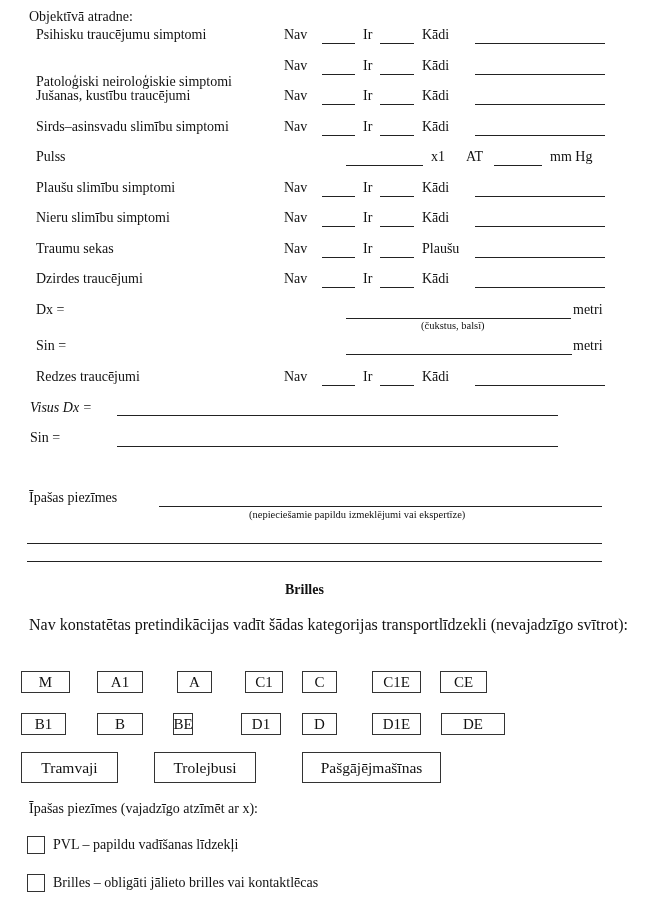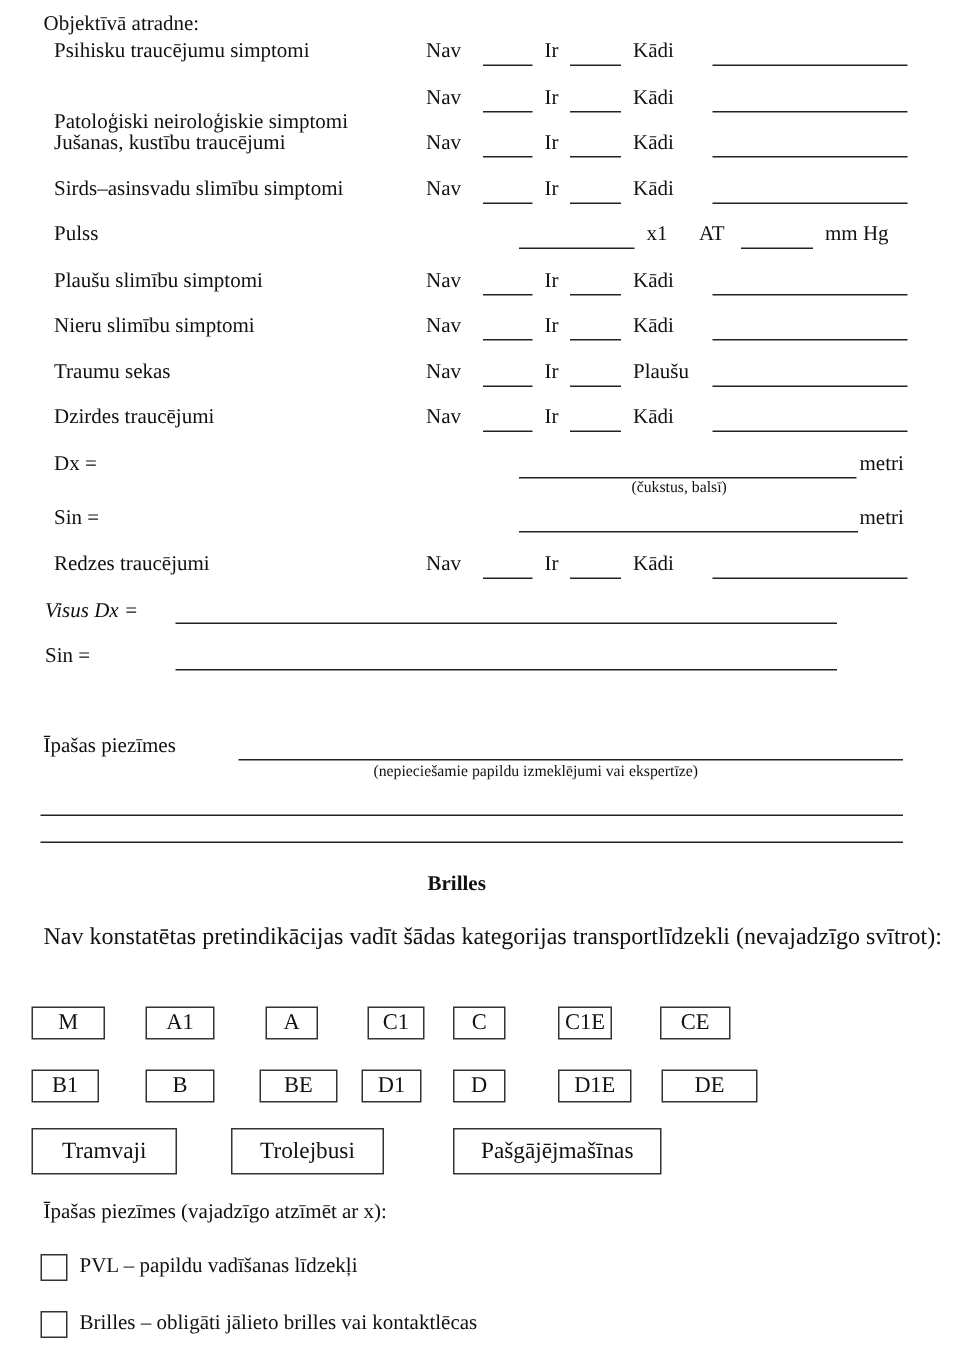--- a/index.html
+++ b/index.html
@@ -122,27 +122,27 @@
 
 <div class="abs bold" style="left:285px;top:582px;">Brilles</div>
 <div class="abs" style="left:29px;top:616px;font-size:16px;">Nav konstatētas pretindikācijas vadīt šādas kategorijas transportlīdzekli (nevajadzīgo svītrot):</div>
 
 <div id="cat-row1">
     <div class="box" style="left:21px;top:671px;width:49px;height:22px;">M</div>
     <div class="box" style="left:97px;top:671px;width:46px;height:22px;">A1</div>
     <div class="box" style="left:177px;top:671px;width:35px;height:22px;">A</div>
     <div class="box" style="left:245px;top:671px;width:38px;height:22px;">C1</div>
     <div class="box" style="left:302px;top:671px;width:35px;height:22px;">C</div>
-    <div class="box" style="left:372px;top:671px;width:36px;height:22px;">C1E</div>
+    <div class="box" style="left:372px;top:671px;width:49px;height:22px;">C1E</div>
     <div class="box" style="left:440px;top:671px;width:47px;height:22px;">CE</div>
   </div>
 <div id="cat-row2">
     <div class="box" style="left:21px;top:713px;width:45px;height:22px;">B1</div>
     <div class="box" style="left:97px;top:713px;width:46px;height:22px;">B</div>
-    <div class="box" style="left:173px;top:713px;width:52px;height:22px;">BE</div>
+    <div class="box" style="left:173px;top:713px;width:20px;height:22px;">BE</div>
     <div class="box" style="left:241px;top:713px;width:40px;height:22px;">D1</div>
     <div class="box" style="left:302px;top:713px;width:35px;height:22px;">D</div>
     <div class="box" style="left:372px;top:713px;width:49px;height:22px;">D1E</div>
     <div class="box" style="left:441px;top:713px;width:64px;height:22px;">DE</div>
   </div>
 <div id="cat-row3">
     <div class="box big" style="left:21px;top:752px;width:97px;height:31px;">Tramvaji</div>
     <div class="box big" style="left:154px;top:752px;width:102px;height:31px;">Trolejbusi</div>
     <div class="box big" style="left:302px;top:752px;width:139px;height:31px;">Pašgājējmašīnas</div>
   </div>

